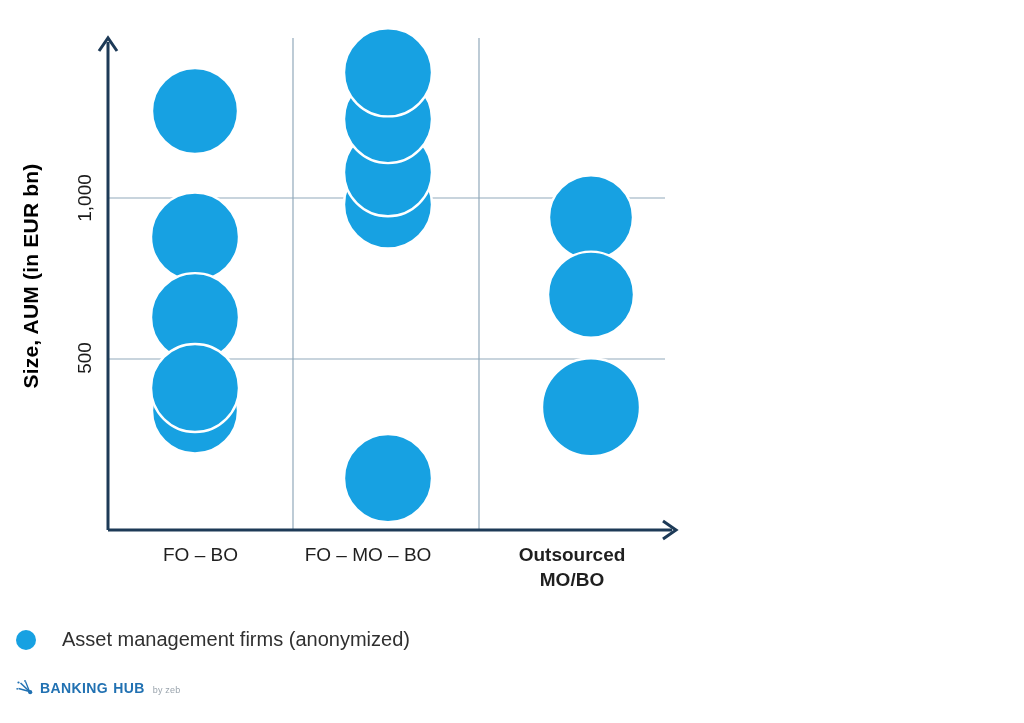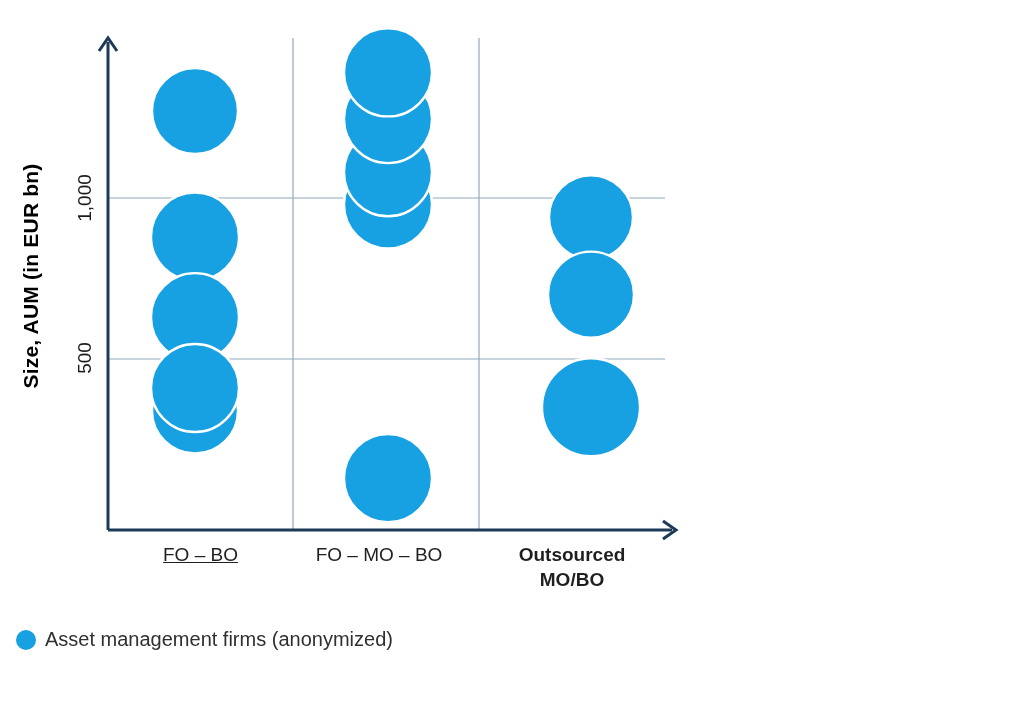--- a/index.html
+++ b/index.html
@@ -15,30 +15,30 @@
   }
   .y-tick{
     font-size:19px;color:#1a1a1a;transform:translate(-50%,-50%) rotate(-90deg);
   }
   .y-tick-1000{left:85px;top:198px;}
   .y-tick-500{left:85px;top:358px;}
   .x-tick{
     top:542px;font-size:19px;color:#1f1f1f;text-align:center;line-height:25px;
     white-space:normal;
   }
-  .x-tick-0{left:108px;width:185px;text-decoration:underline;}
-  .x-tick-1{left:286px;width:186px;}
+  .x-tick-0{left:108px;width:185px;}
+  .x-tick-1{left:275px;width:186px;}
   .x-tick-2{left:502px;width:140px;font-weight:bold;}
   .x-title{
     left:392px;top:580px;transform:translateX(-50%);
     font-size:21px;font-weight:bold;color:#000000;
   }
   .legend{
     position:absolute;left:16px;top:626px;height:27px;
-    display:flex;align-items:center;gap:9px;
+    display:flex;align-items:center;gap:26px;
   }
   .legend-dot{
     width:20px;height:20px;border-radius:50%;display:inline-block;flex:0 0 auto;
   }
   .legend-label{font-size:20px;color:#303030;}
   .brand{
     position:absolute;left:16px;top:678px;height:20px;
     display:flex;align-items:center;
   }
   .brand-icon{margin-right:6px;display:block;}
@@ -89,14 +89,30 @@
   <div class="lbl x-tick x-tick-0">FO – BO</div>
   <div class="lbl x-tick x-tick-1">FO – MO – BO</div>
   <div class="lbl x-tick x-tick-2">Outsourced MO/BO</div>
 
 
   <div class="legend">
     <span class="legend-dot" id="legend-dot" style="background: rgb(23, 161, 226);"></span>
     <span class="legend-label">Asset management firms (anonymized)</span>
   </div>
 
+  <div class="brand">
+    <svg class="brand-icon" width="18" height="16" viewBox="0 0 18 16">
+      <g id="brand-icon-g" fill="none">
+        <line x1="13.5" y1="11.5" x2="4.5" y2="3" stroke-width="1.6" stroke="#2171b2"></line>
+        <line x1="13.5" y1="11.5" x2="9.5" y2="1.5" stroke-width="1.3" stroke="#2171b2"></line>
+        <line x1="13.5" y1="11.5" x2="2.5" y2="8.5" stroke-width="1.3" stroke="#2171b2"></line>
+        <circle cx="2.5" cy="2.5" r="1.1" fill="#2171b2"></circle>
+        <circle cx="9" cy="0.9" r="0.9" fill="#2171b2"></circle>
+        <circle cx="1.2" cy="8.8" r="0.9" fill="#2171b2"></circle>
+        <circle cx="14.2" cy="12.2" r="2.1" fill="#2171b2"></circle>
+      </g>
+    </svg>
+    <span class="brand-banking">BANKING</span>
+    <span class="brand-hub">HUB</span>
+    <span class="brand-byline">by zeb</span>
+  </div>
 
 </div>
 
 </body></html>

